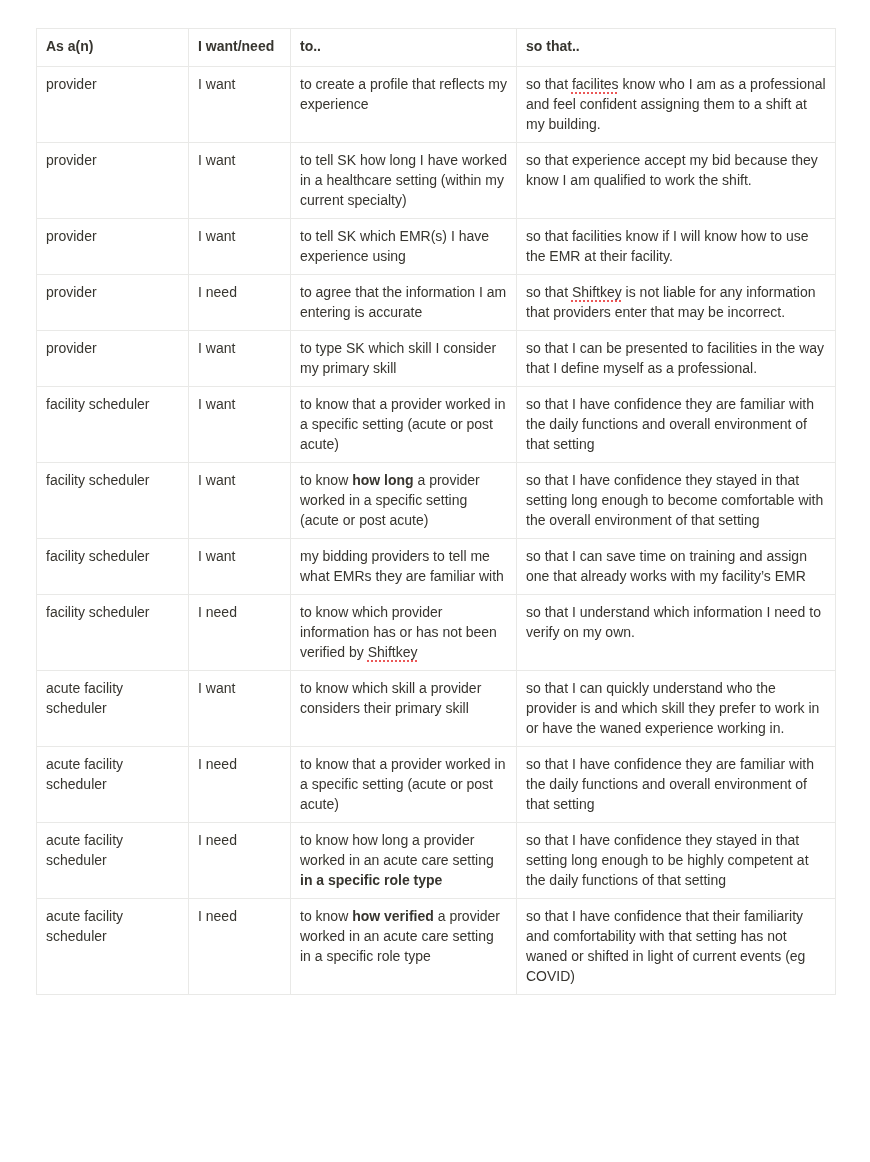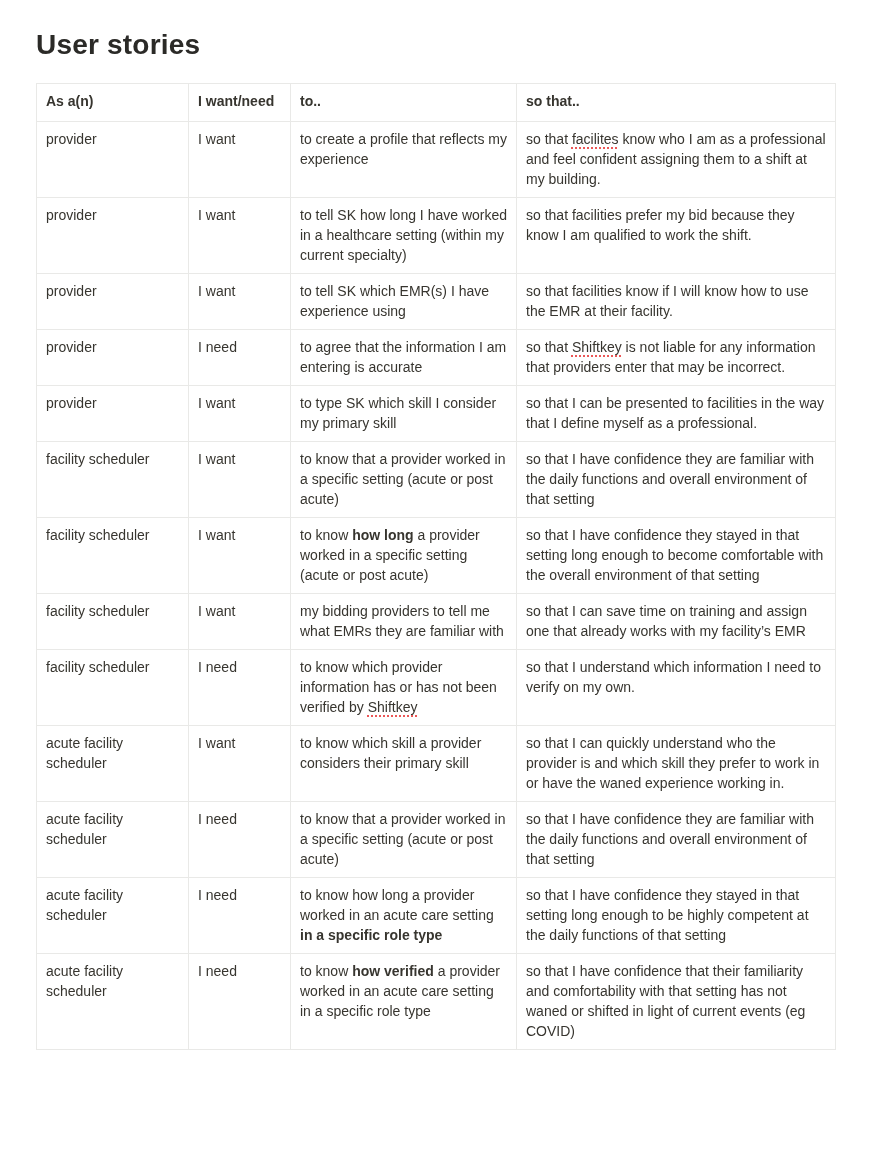--- a/index.html
+++ b/index.html
@@ -62,21 +62,20 @@
     text-decoration-style:dotted;
     text-decoration-color:var(--misspell);
     text-decoration-thickness:2px;
     text-underline-offset:3px;
   }
 </style>
 </head>
 <body>
 
 <div class="page">
-  <h1 class="page-title">User stories</h1>
 
   <table class="stories">
     <colgroup>
       <col class="c-as">
         <col class="c-want">
         <col class="c-to">
         <col class="c-so">
     </colgroup>
     <thead>
       <tr>
@@ -90,21 +89,21 @@
         <tr>
           <td><span>provider</span></td>
           <td><span>I want</span></td>
           <td><span>to create a profile that reflects my experience</span></td>
           <td><span>so that </span><span class="misspell">facilites</span><span> know who I am as a professional and feel confident assigning them to a shift at my building.</span></td>
         </tr>
         <tr>
           <td><span>provider</span></td>
           <td><span>I want</span></td>
           <td><span>to tell SK how long I have worked in a healthcare setting (within my current specialty)</span></td>
-          <td><span>so that facilities prefer my bid because they know I am qualified to work the shift.</span></td>
+          <td><span>so that experience accept my bid because they know I am qualified to work the shift.</span></td>
         </tr>
         <tr>
           <td><span>provider</span></td>
           <td><span>I want</span></td>
           <td><span>to tell SK which EMR(s) I have experience using</span></td>
           <td><span>so that facilities know if I will know how to use the EMR at their facility.</span></td>
         </tr>
         <tr>
           <td><span>provider</span></td>
           <td><span>I need</span></td>

